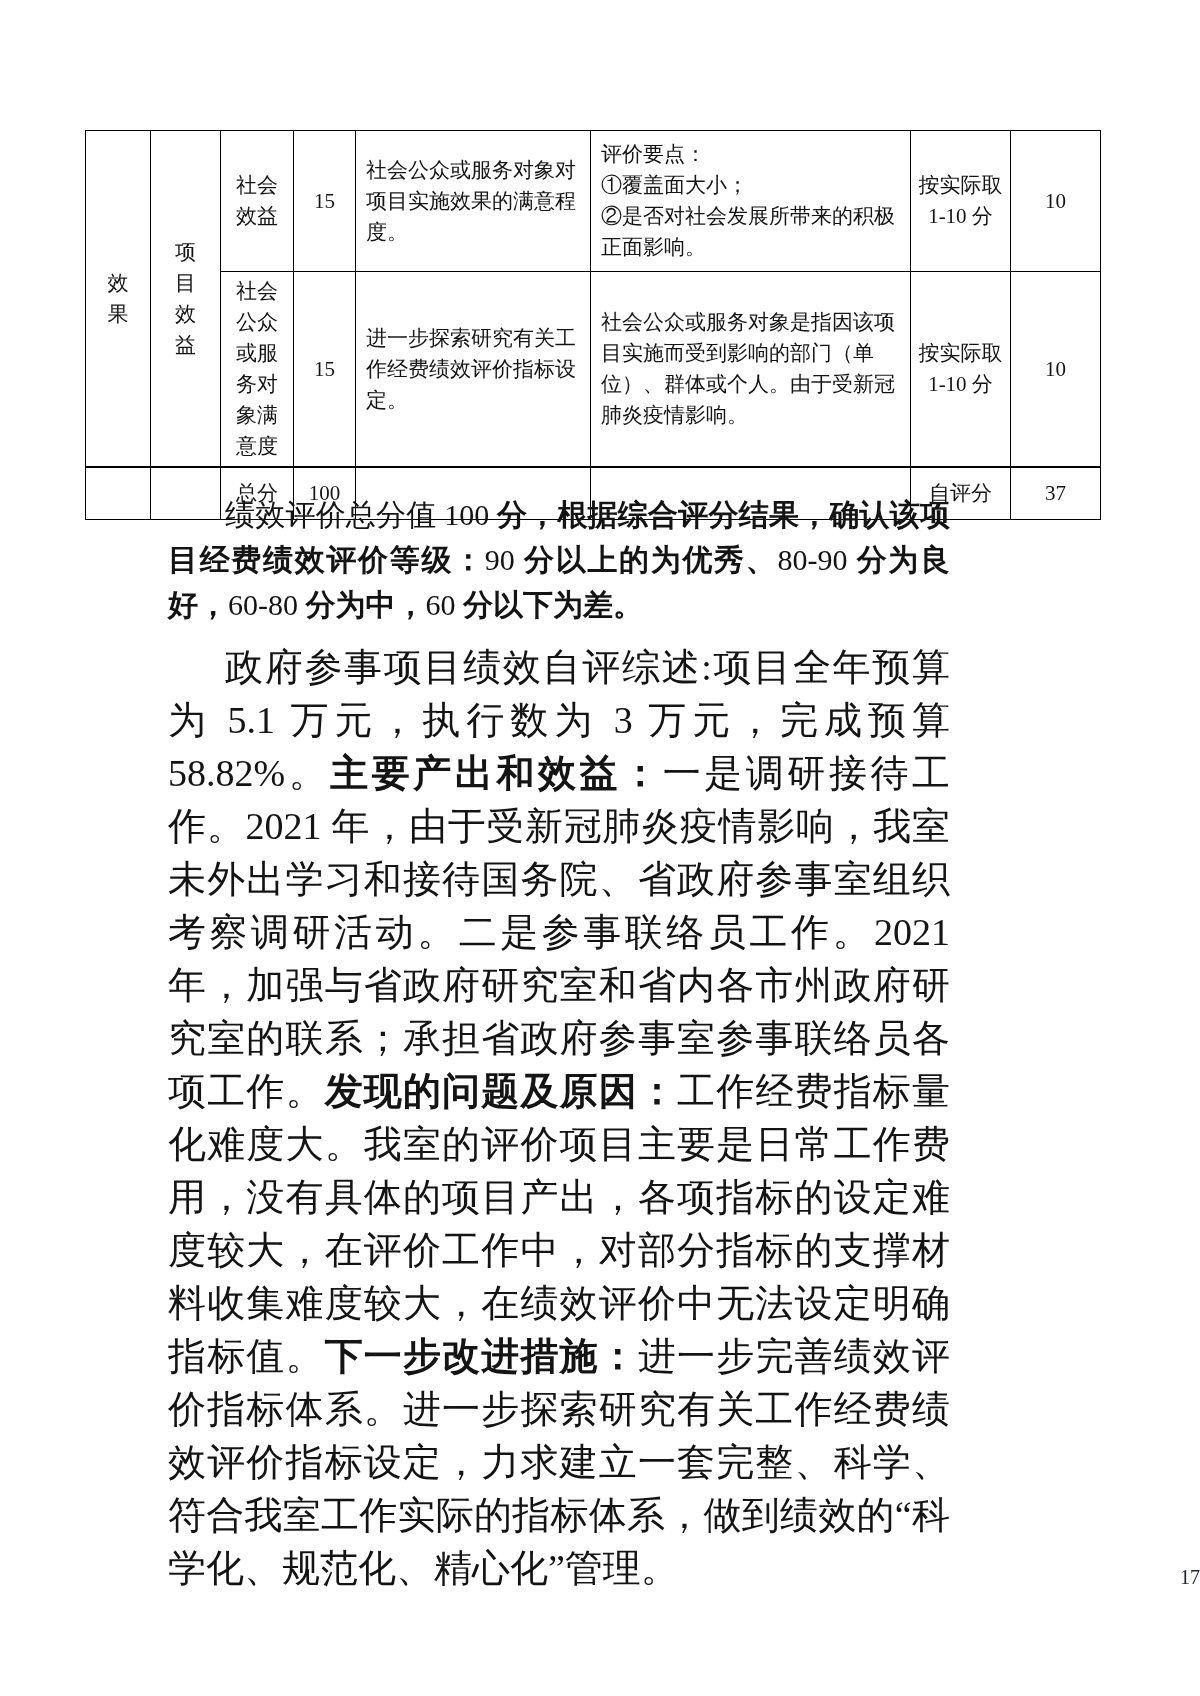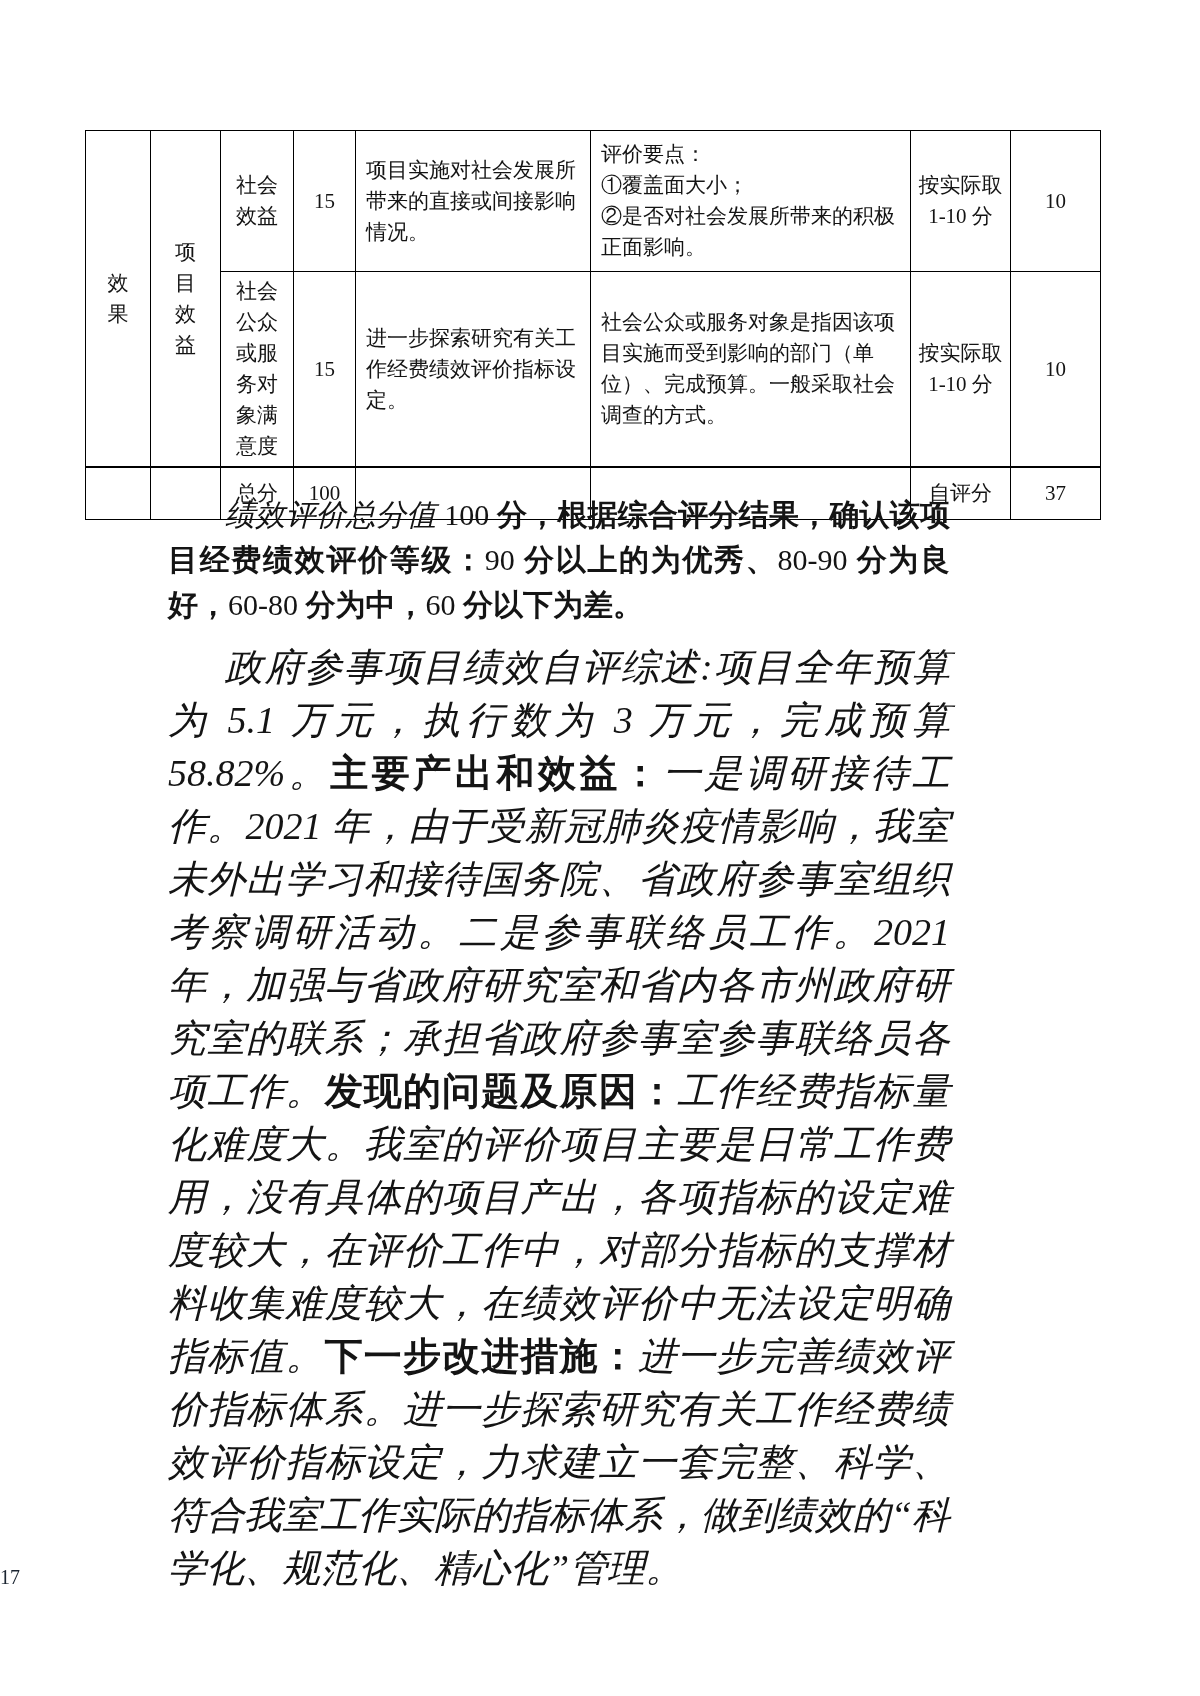--- a/index.html
+++ b/index.html
@@ -63,31 +63,31 @@
     margin-top: 14px;
     font-size: 38px;
     line-height: 53px;
     text-indent: 57px;
   }
   .p-attachment {
     font-size: 30px;
     line-height: 53px;
     text-indent: 57px;
   }
-  .seg-fs  { font-family: "Liberation Serif", serif; font-weight: 400; font-style: italic; }
+  .seg-fs  { font-family: "Liberation Serif", serif; font-weight: 400; }
   .seg-num { font-family: "Liberation Serif", serif; font-weight: 400; }
   .seg-hei { font-family: "Liberation Sans", sans-serif; font-weight: 700; }
 
   
   .page-number {
     position: absolute;
     left: 0;
     top: 1566px;
     width: 1200px;
-    text-align: left;
+    text-align: right;
     font-size: 20px;
     font-family: "Liberation Serif", serif;
     color: #1a2430;
   }
 </style>
 </head>
 <body>
 
 <div class="page">
 
@@ -106,38 +106,38 @@
       <tr class="row-1">
         <td class="cell-group" rowspan="2">效
 果</td>
         <td class="cell-subgrp" rowspan="2">项
 目
 效
 益</td>
         <td>社会
 效益</td>
         <td>15</td>
-        <td class="left">项目实施对社会发展所带来的直接或间接影响情况。</td>
+        <td class="left">社会公众或服务对象对项目实施效果的满意程度。</td>
         <td class="left">评价要点：
 ①覆盖面大小；
 ②是否对社会发展所带来的积极正面影响。</td>
         <td>按实际取
 1-10 分</td>
         <td>10</td>
       </tr>
       <tr class="row-2">
         <td class="cell-ind2">社会
 公众
 或服
 务对
 象满
 意度</td>
         <td>15</td>
         <td class="left">进一步探索研究有关工作经费绩效评价指标设定。</td>
-        <td class="left">社会公众或服务对象是指因该项目实施而受到影响的部门（单位）、完成预算。一般采取社会调查的方式。</td>
+        <td class="left">社会公众或服务对象是指因该项目实施而受到影响的部门（单位）、群体或个人。由于受新冠肺炎疫情影响。</td>
         <td>按实际取
 1-10 分</td>
         <td>10</td>
       </tr>
       <tr class="row-total">
         <td></td>
         <td></td>
         <td>总分</td>
         <td>100</td>
         <td></td>

